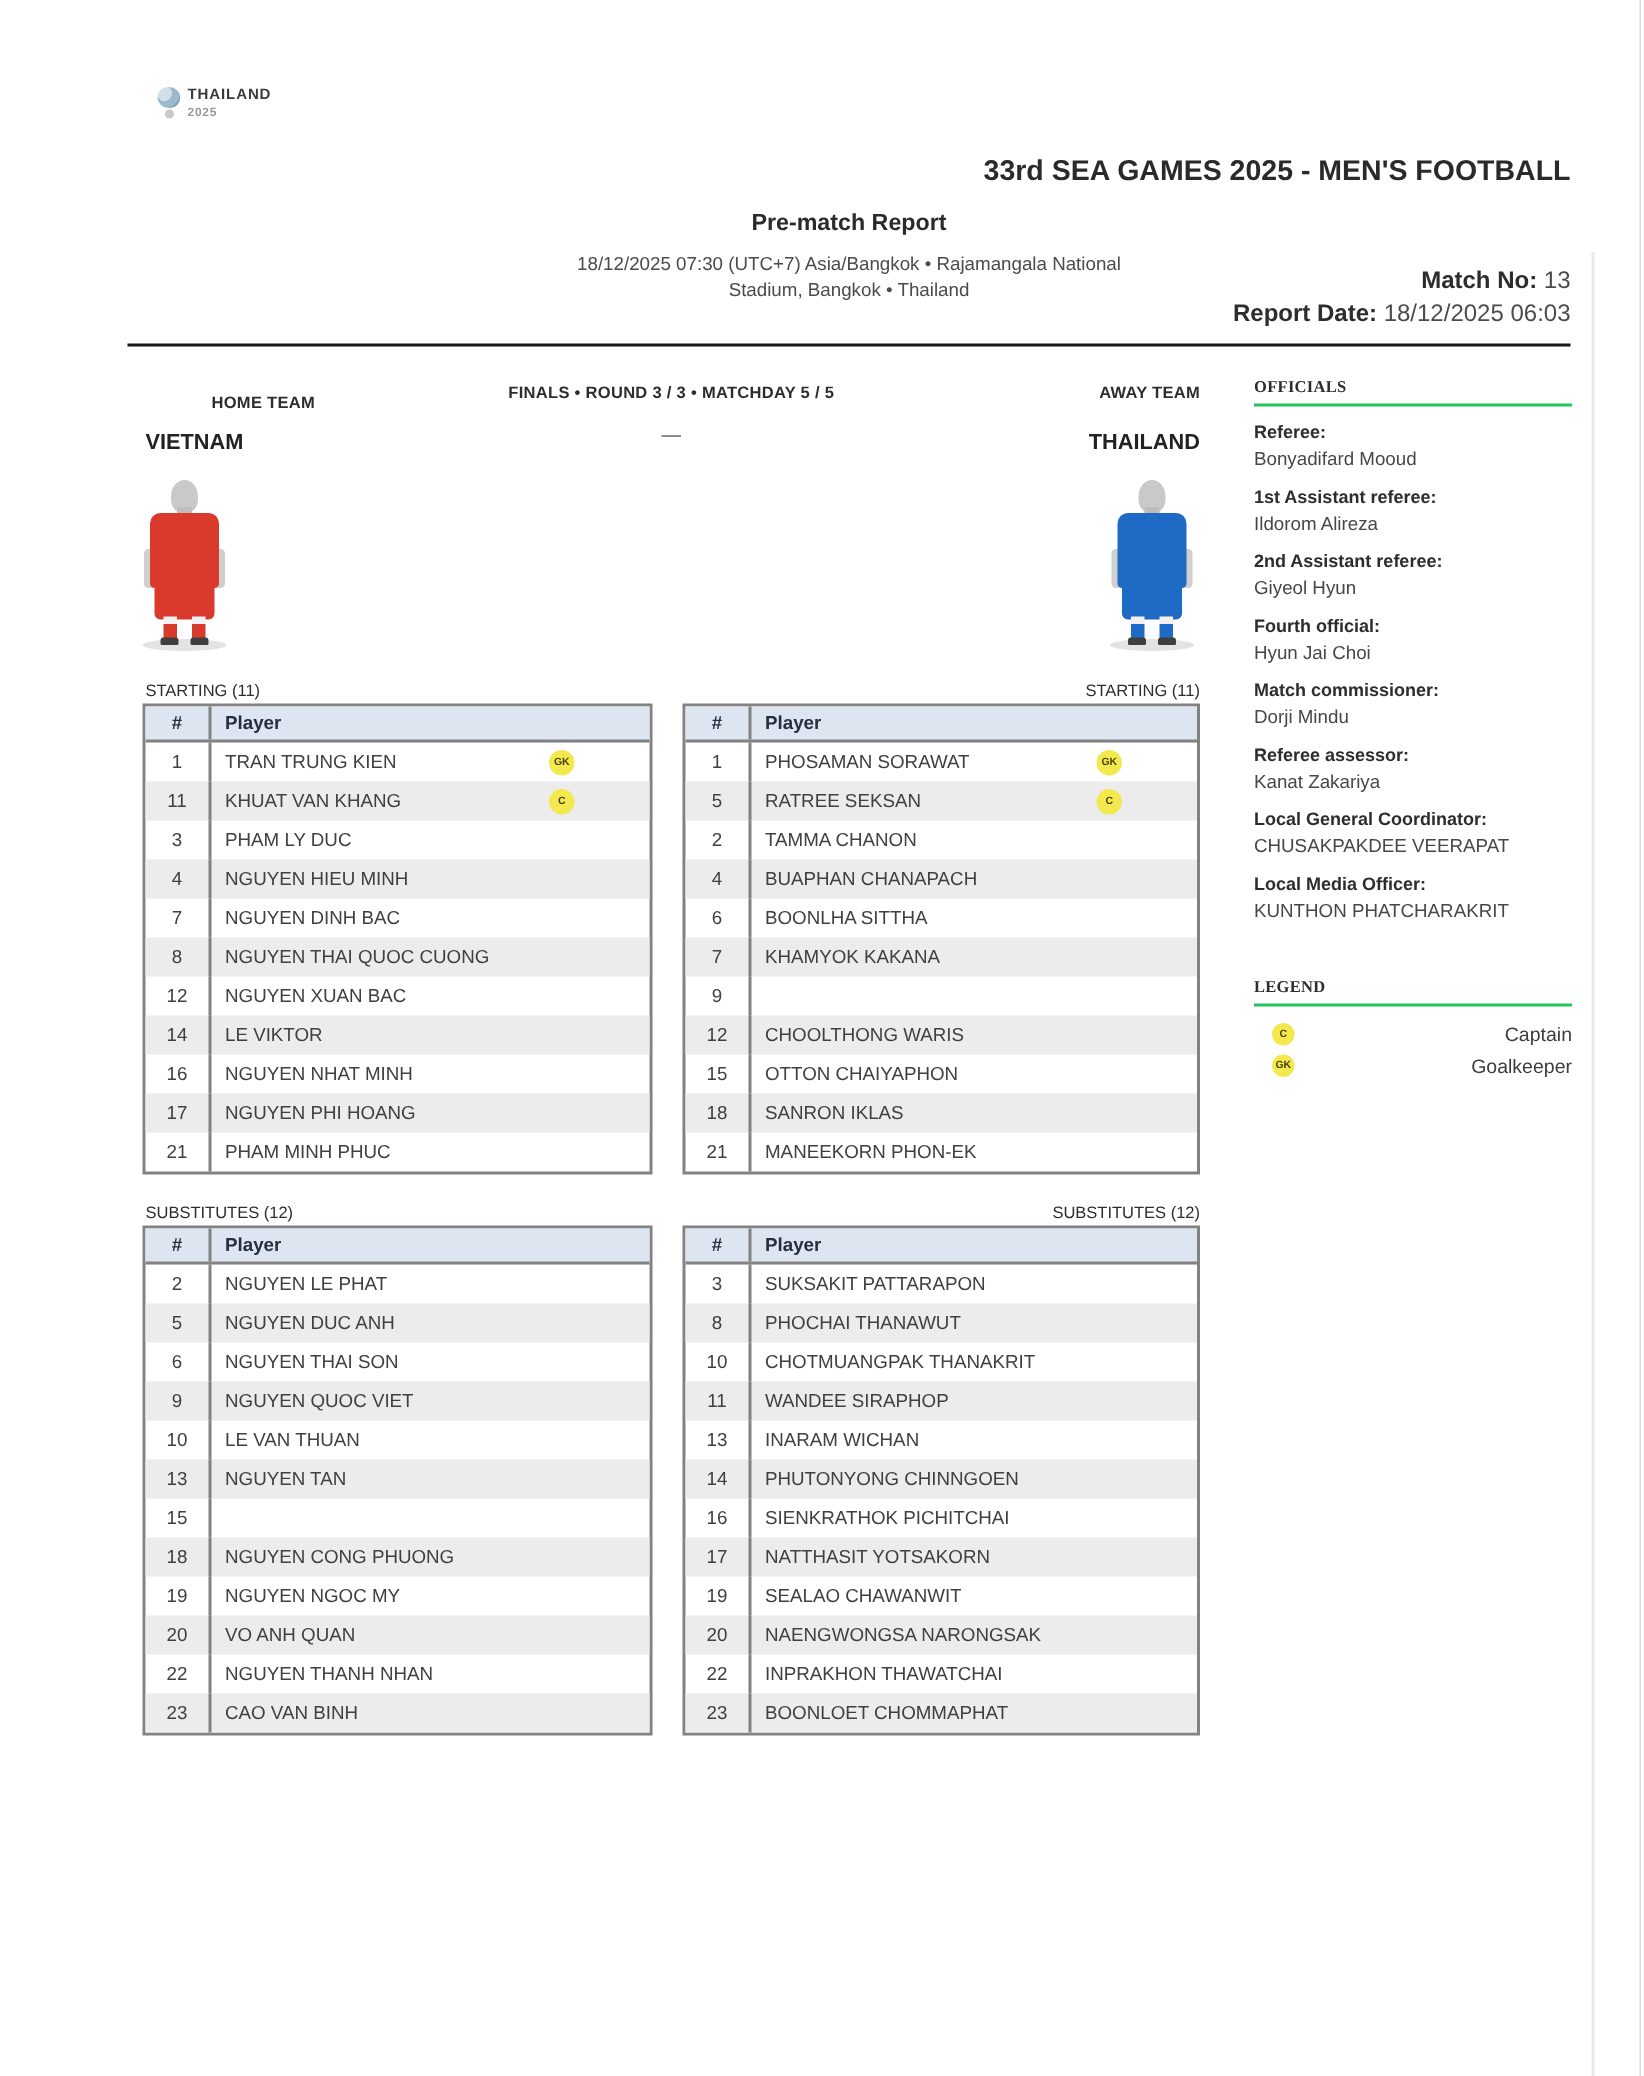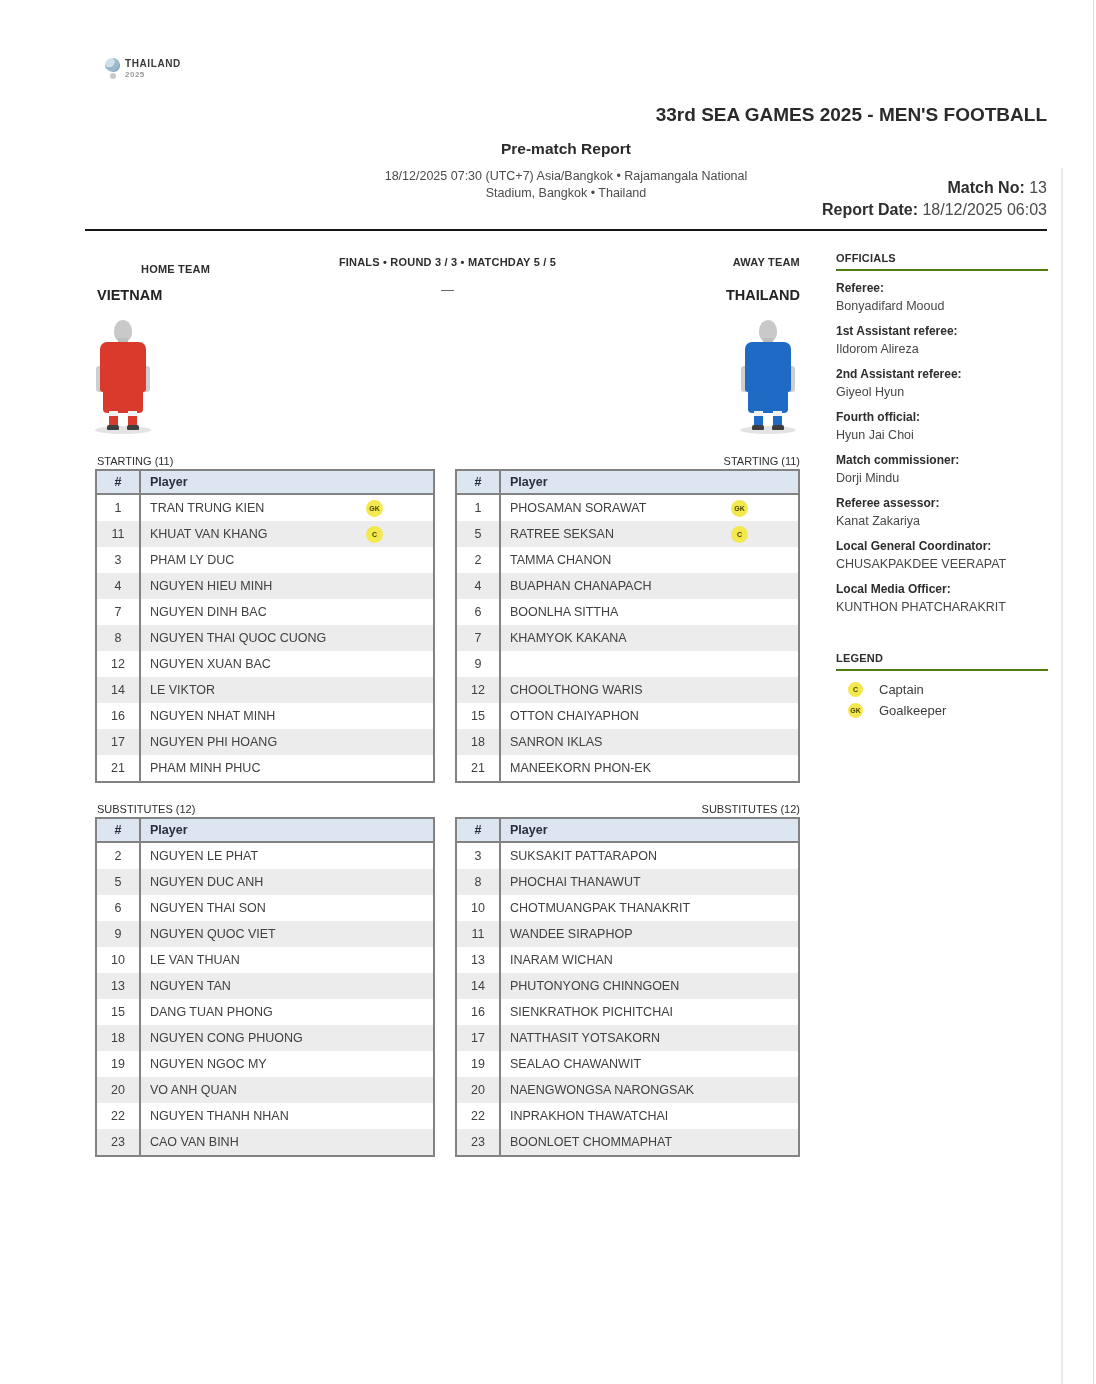--- a/index.html
+++ b/index.html
@@ -35,25 +35,25 @@
   .stage-line { position:absolute; left:95px; width:705px; top:256px; text-align:center; }
   .away-team-label { position:absolute; left:455px; width:345px; top:256px; text-align:right; }
   .team-name { font-size:14.5px; font-weight:bold; color:#222; }
   .home-team-name { position:absolute; left:97px; top:287px; }
   .away-team-name { position:absolute; left:455px; width:345px; top:287px; text-align:right; }
   .score-dash { position:absolute; left:95px; width:705px; top:282px; text-align:center; font-size:13px; color:#555; }
 
   
   .panel { position:absolute; left:836px; width:212px; }
   .panel-title { font-size:11px; font-weight:bold; color:#2d2d2d; letter-spacing:0.2px;
-    border-bottom:2px solid #4d7c0f; padding-bottom:5px; }
+    border-bottom:2px solid #22c55e; padding-bottom:5px;font-family:Liberation Serif, serif; }
   .off-label { font-size:12px; font-weight:bold; color:#2d2d2d; margin-top:10px; line-height:14px; }
   .off-value { font-size:12.5px; color:#474747; margin-top:3px; line-height:16px; }
   .legend-items { margin-top:8px; }
-  .legend-item { display:flex; align-items:center; gap:16px; padding:3px 0 3px 12px; }
+  .legend-item { display:flex; align-items:center; gap:16px; padding:3px 0 3px 12px;justify-content:space-between; }
   .legend-label { font-size:13px; color:#3c3c3c; }
 
   .badge { width:17px; height:17px; border-radius:50%; background:var(--badge,#f3e94e);
     color:#4a4200; font-size:7px; font-weight:bold; display:flex; align-items:center; justify-content:center;
     flex:none; }
   .badge.small { width:15px; height:15px; }
 
   
   .kit { position:absolute; width:70px; height:114px; }
   .kit-home { left:88px; top:320px; }
@@ -393,23 +393,20 @@
           </div>
         </div>
         <div class="trow alt">
           <div class="cell-num">13</div>
           <div class="cell-player">
             <span>NGUYEN TAN</span>
           </div>
         </div>
         <div class="trow">
           <div class="cell-num">15</div>
-          <div class="cell-player">
-            <span>DANG TUAN PHONG</span>
-          </div>
         </div>
         <div class="trow alt">
           <div class="cell-num">18</div>
           <div class="cell-player">
             <span>NGUYEN CONG PHUONG</span>
           </div>
         </div>
         <div class="trow">
           <div class="cell-num">19</div>
           <div class="cell-player">

